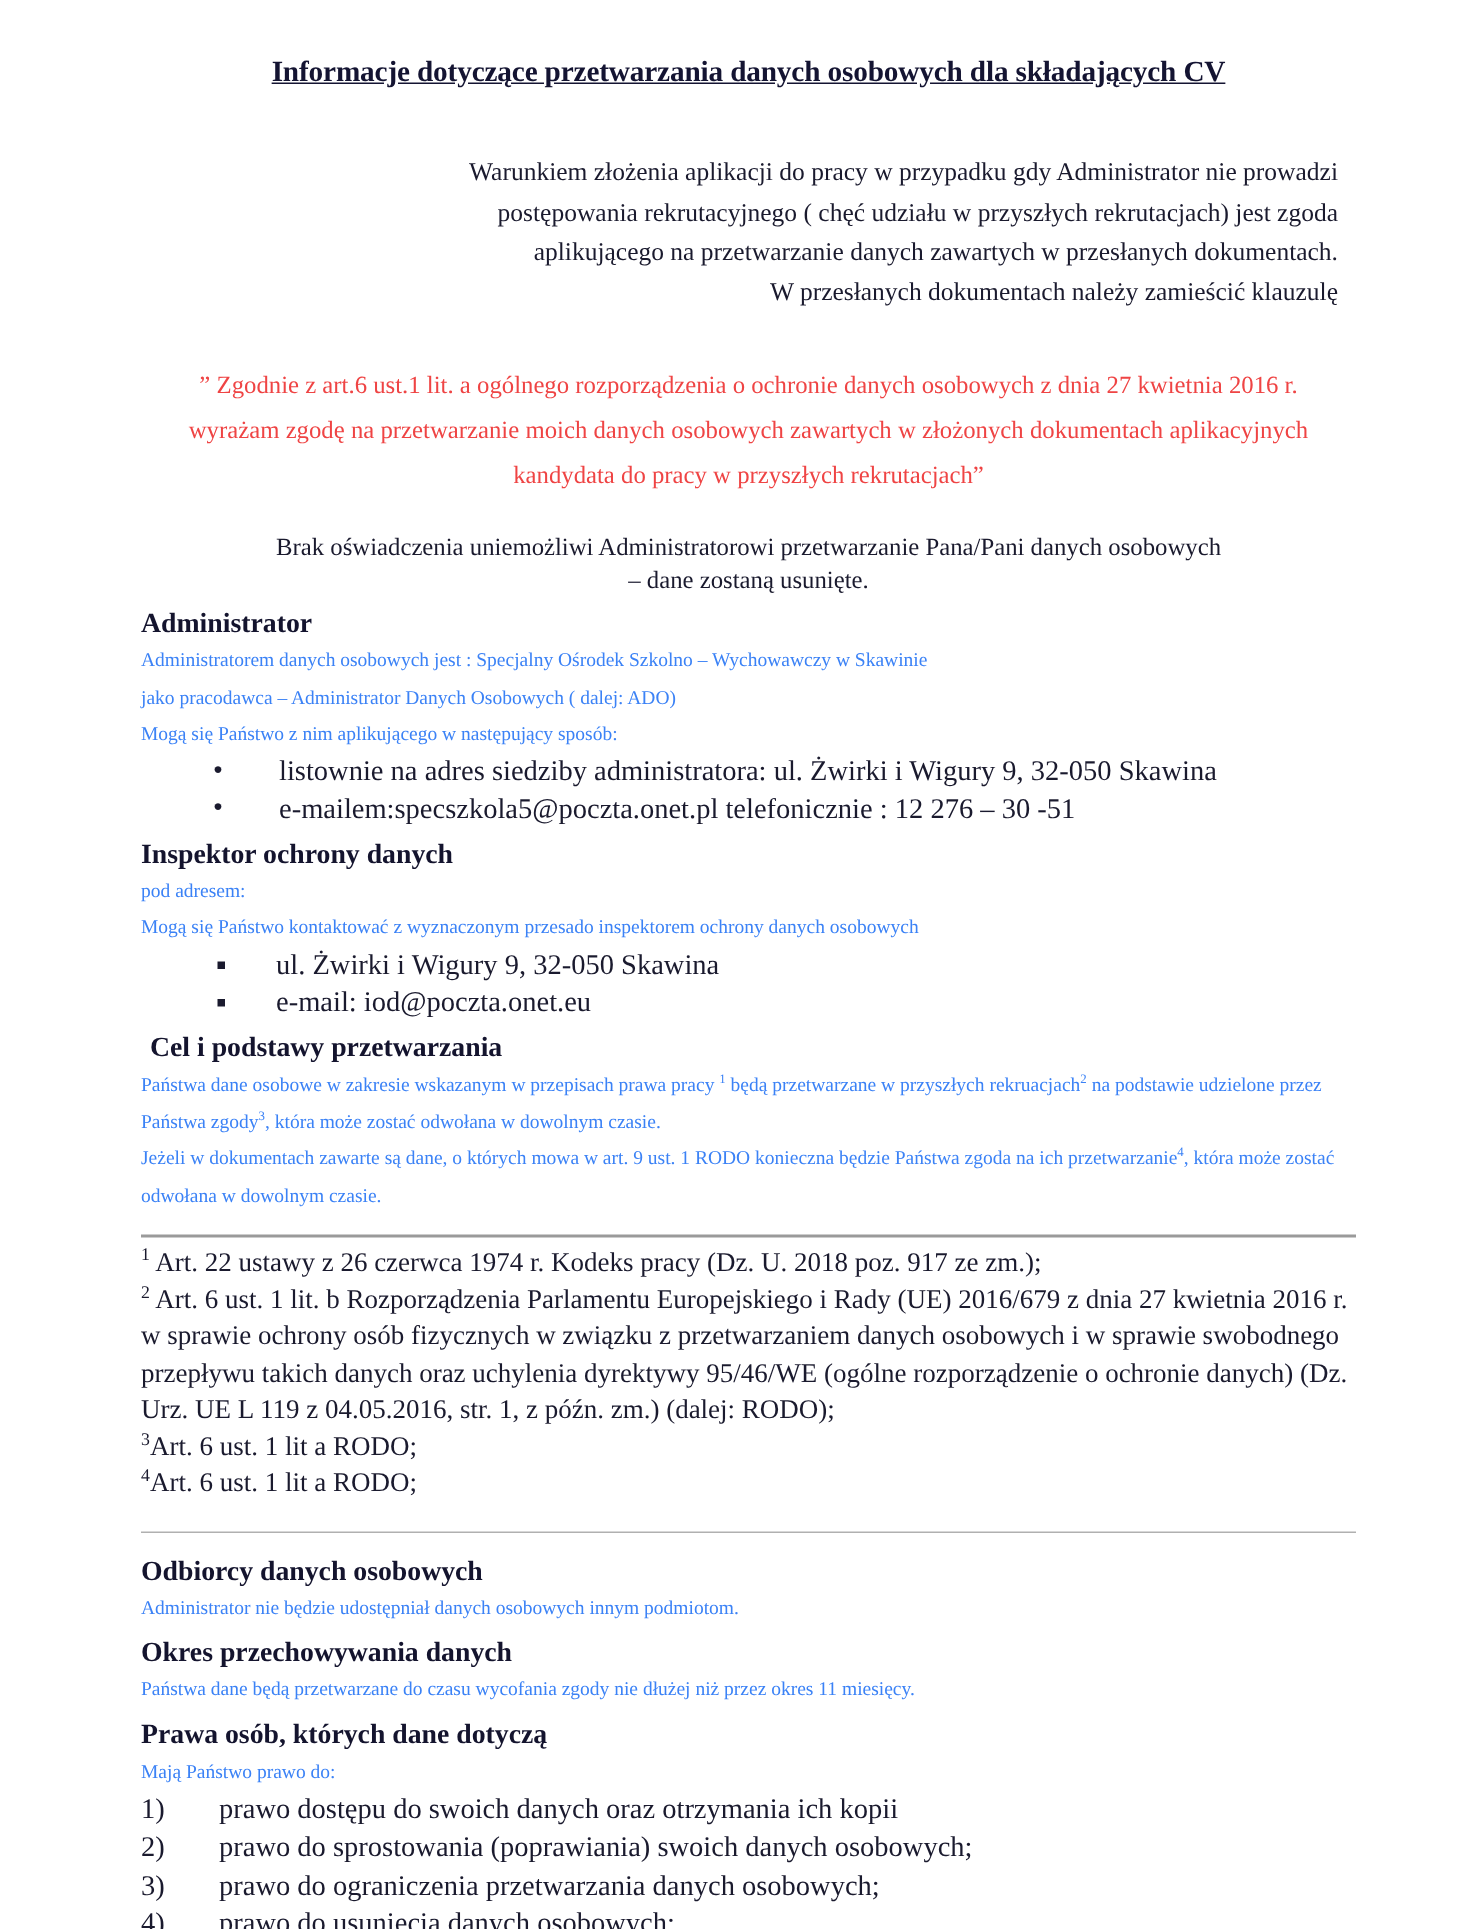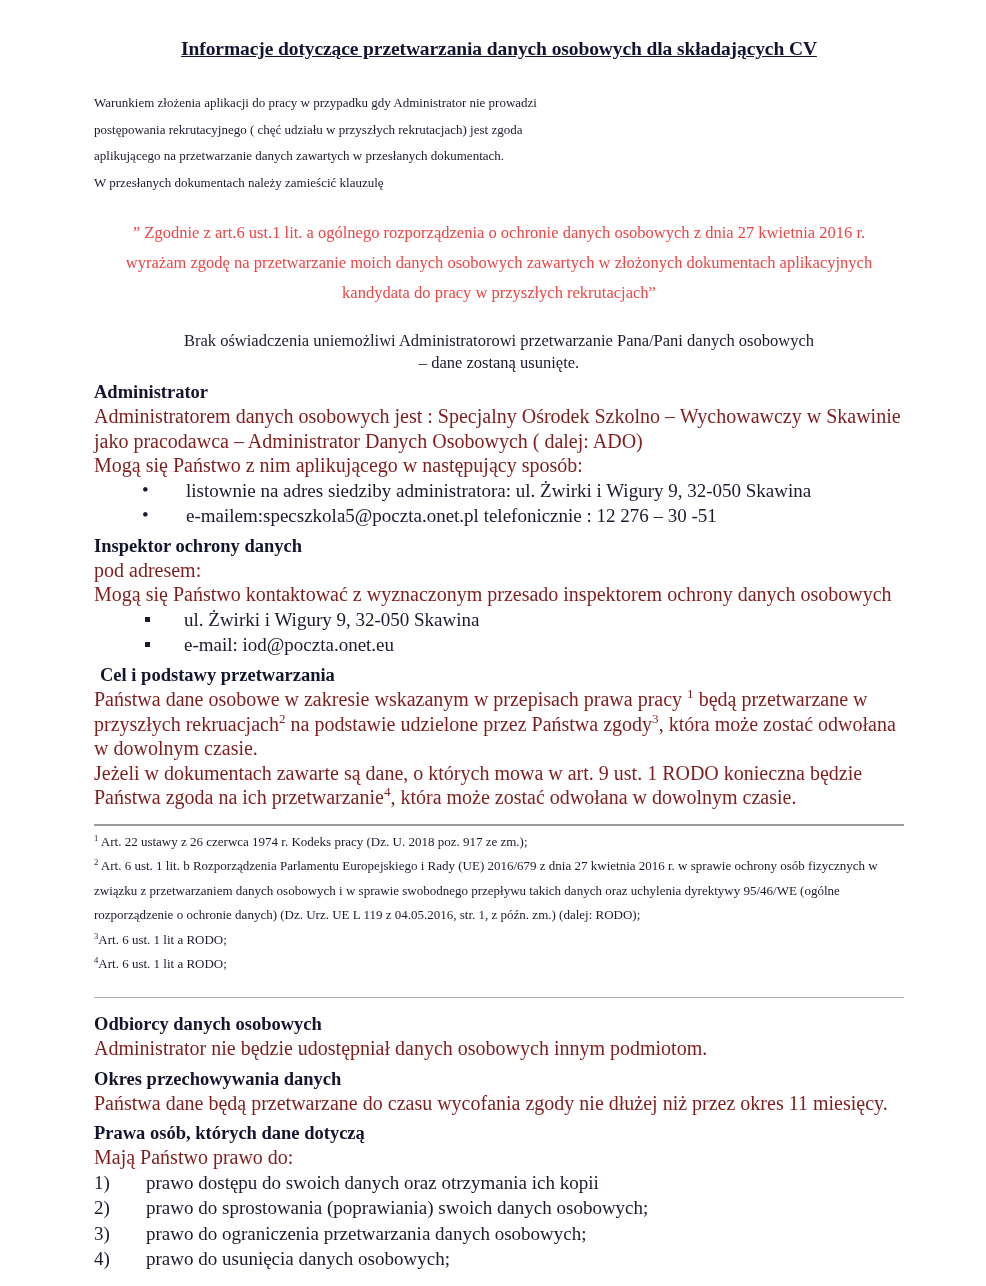--- a/index.html
+++ b/index.html
@@ -33,24 +33,24 @@
     font-weight: bold;
     font-size: 19.5px;
     text-decoration: underline;
     margin: 0;
     padding-top: 38px;
     letter-spacing: -0.1px;
     color: #141432;
   }
 
   .intro {
-    text-align: left;
-    font-size: 13px;
+    text-align: right;
+    font-size: 17px;
     line-height: 26.5px;
-    margin: 0;
+    margin: 12px;
     padding-top: 30px;
     color: #1a1a2e;
   }
   .intro .ln { display: block; }
 
   .clause {
     text-align: center;
     font-size: 16.5px;
     line-height: 30px;
     margin: 0;
@@ -73,24 +73,24 @@
     font-size: 18.5px;
     font-weight: bold;
     margin: 0;
     padding-top: 6px;
     line-height: 24px;
     color: #14142e;
   }
   h2.sec.indent { padding-left: 6px; }
 
   p.body {
-    font-size: 20px;
+    font-size: 13px;
     line-height: 24.6px;
     margin: 0;
-    color: #7f1d1d;
+    color: #3b82f6;
   }
 
   ul.bullets {
     list-style: none;
     margin: 0;
     padding: 0 0 0 48px;
   }
   ul.bullets li {
     font-size: 19px;
     line-height: 25px;
@@ -128,21 +128,21 @@
     width: 100%;
   }
   hr.rule-thin {
     border: none;
     border-top: 1.2px solid #b0b0b0;
     margin: 20px 0 8px 0;
     width: 100%;
   }
 
   p.footnote {
-    font-size: 13px;
+    font-size: 18px;
     line-height: 24.5px;
     margin: 0;
     color: #1a1a2e;
   }
 
   ol.rights {
     list-style: none;
     margin: 0;
     padding: 0;
   }

